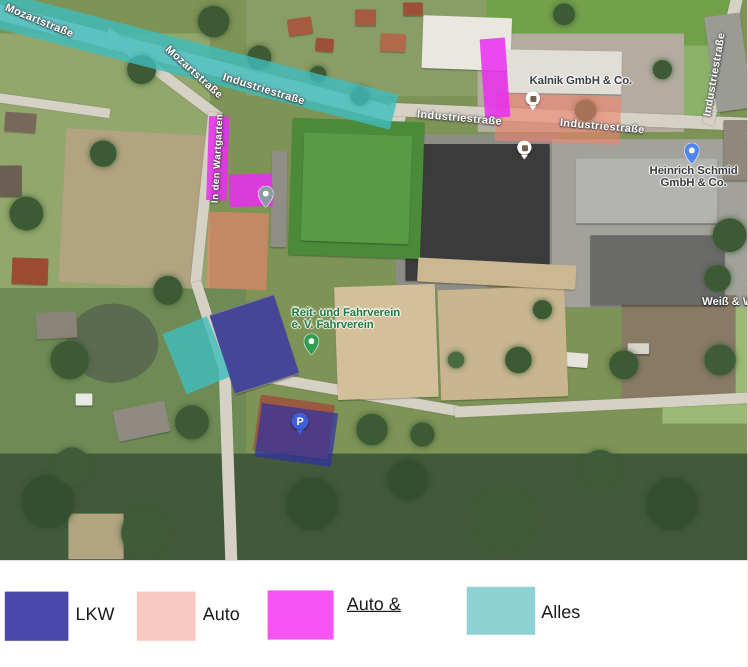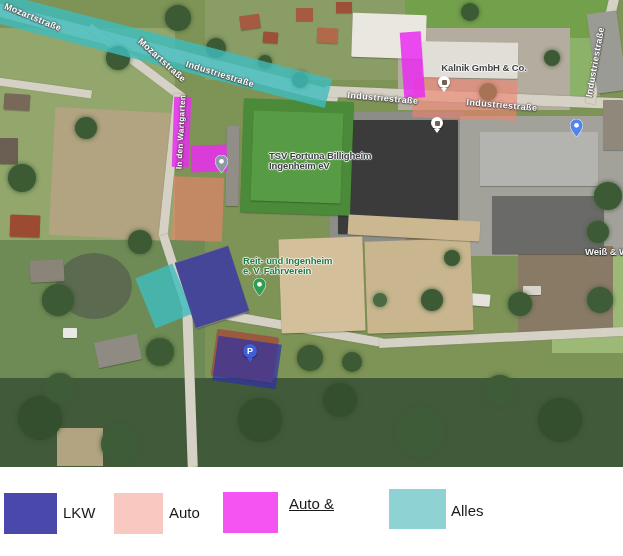--- a/index.html
+++ b/index.html
@@ -134,45 +134,45 @@
       <div class="street-label" style="left: 162px; top: 60px; font-size: 9px; transform: translate(-50%, -50%) rotate(42deg);">Mozartstraße</div>
       <div class="street-label" style="left: 220px; top: 74px; font-size: 9px; transform: translate(-50%, -50%) rotate(17deg);">Industriestraße</div>
       <div class="street-label" style="left: 383px; top: 98px; font-size: 9px; transform: translate(-50%, -50%) rotate(5deg);">Industriestraße</div>
       <div class="street-label" style="left: 502px; top: 105px; font-size: 9px; transform: translate(-50%, -50%) rotate(5deg);">Industriestraße</div>
       <div class="street-label" style="left: 595px; top: 62px; font-size: 9px; transform: translate(-50%, -50%) rotate(-80deg);">Industriestraße</div>
       <div class="street-label" style="left: 181px; top: 132px; font-size: 8px; transform: translate(-50%, -50%) rotate(-87deg);">In den Wartgarten</div>
       <div class="pin" style="left: 214.5px; top: 155px; width: 13px; height: 18px;"><svg width="13" height="18" viewBox="0 0 24 34">
           <path d="M12 0C5.4 0 0 5.4 0 12c0 9 12 22 12 22s12-13 12-22C24 5.4 18.6 0 12 0z" fill="#8a9aa5" stroke="rgba(255,255,255,0.75)" stroke-width="1.5"></path>
           <circle cx="12" cy="12" r="4.5" fill="#fff"></circle>
         </svg></div>
-      <div class="poi-label halo-light" style="left: 233px; top: 151px;">
-        <div>TSV Fortuna Billigheim</div>
-        <div>Ingenheim eV</div>
-      </div>
       <div class="pin-circle" style="left: 431px; top: 117px; width: 12px; height: 12px; background: rgb(255, 255, 255);">
         <div class="sc" style="position: static; width: 5px; height: 5px; background: rgb(118, 96, 78); border-radius: 1px;"></div>
       </div>
       <div class="pin-tri" style="left: 434px; top: 129px; border-top: 4px solid rgb(255, 255, 255);"></div>
       <div class="pin-circle" style="left: 438px; top: 76px; width: 12px; height: 12px; background: rgb(255, 255, 255);">
         <div class="sc" style="position: static; width: 5px; height: 5px; background: rgb(118, 96, 78); border-radius: 1px;"></div>
       </div>
       <div class="pin-tri" style="left: 441px; top: 88px; border-top: 4px solid rgb(255, 255, 255);"></div>
       <div class="poi-label halo-light" style="left: 466px; top: 63px; transform: translateX(-50%); text-align: center;">
         <div>Kalnik GmbH &amp; Co.</div>
       </div>
       <div class="pin" style="left: 569.5px; top: 119px; width: 13px; height: 18px;"><svg width="13" height="18" viewBox="0 0 24 34">
           <path d="M12 0C5.4 0 0 5.4 0 12c0 9 12 22 12 22s12-13 12-22C24 5.4 18.6 0 12 0z" fill="#5086ec" stroke="rgba(255,255,255,0.75)" stroke-width="1.5"></path>
           <circle cx="12" cy="12" r="4.5" fill="#fff"></circle>
         </svg></div>
+      <div class="poi-label halo-light" style="left: 560px; top: 138px; transform: translateX(-50%); text-align: center;">
+        <div>Heinrich Schmid</div>
+        <div>GmbH &amp; Co.</div>
+      </div>
       <div class="pin" style="left: 252.5px; top: 278px; width: 13px; height: 18px;"><svg width="13" height="18" viewBox="0 0 24 34">
           <path d="M12 0C5.4 0 0 5.4 0 12c0 9 12 22 12 22s12-13 12-22C24 5.4 18.6 0 12 0z" fill="#2f9e50" stroke="rgba(255,255,255,0.75)" stroke-width="1.5"></path>
           <circle cx="12" cy="12" r="4.5" fill="#fff"></circle>
         </svg></div>
       <div class="poi-label halo-green" style="left: 243px; top: 256px;">
-        <div>Reit- und Ingenheim</div>
+        <div>Reit- und Fahrverein</div>
         <div>e. V. Fahrverein</div>
       </div>
       <div class="poi-label halo-dark" style="left: 585px; top: 247px;">
         <div>Weiß &amp; We</div>
       </div>
       <div class="pin-circle" style="left: 243px; top: 344px; width: 14px; height: 14px; background: rgb(63, 95, 215); color: rgb(255, 255, 255); font-size: 9px; font-weight: 700;">P</div>
       <div class="pin-tri" style="left: 247px; top: 358px; border-top: 4px solid rgb(63, 95, 215);"></div>
     </div>
   <div class="legend" id="legend">
       <div class="legend-swatch" style="left: 4px; top: 26px; width: 53px; height: 41px; background: rgb(74, 73, 171);"></div>

